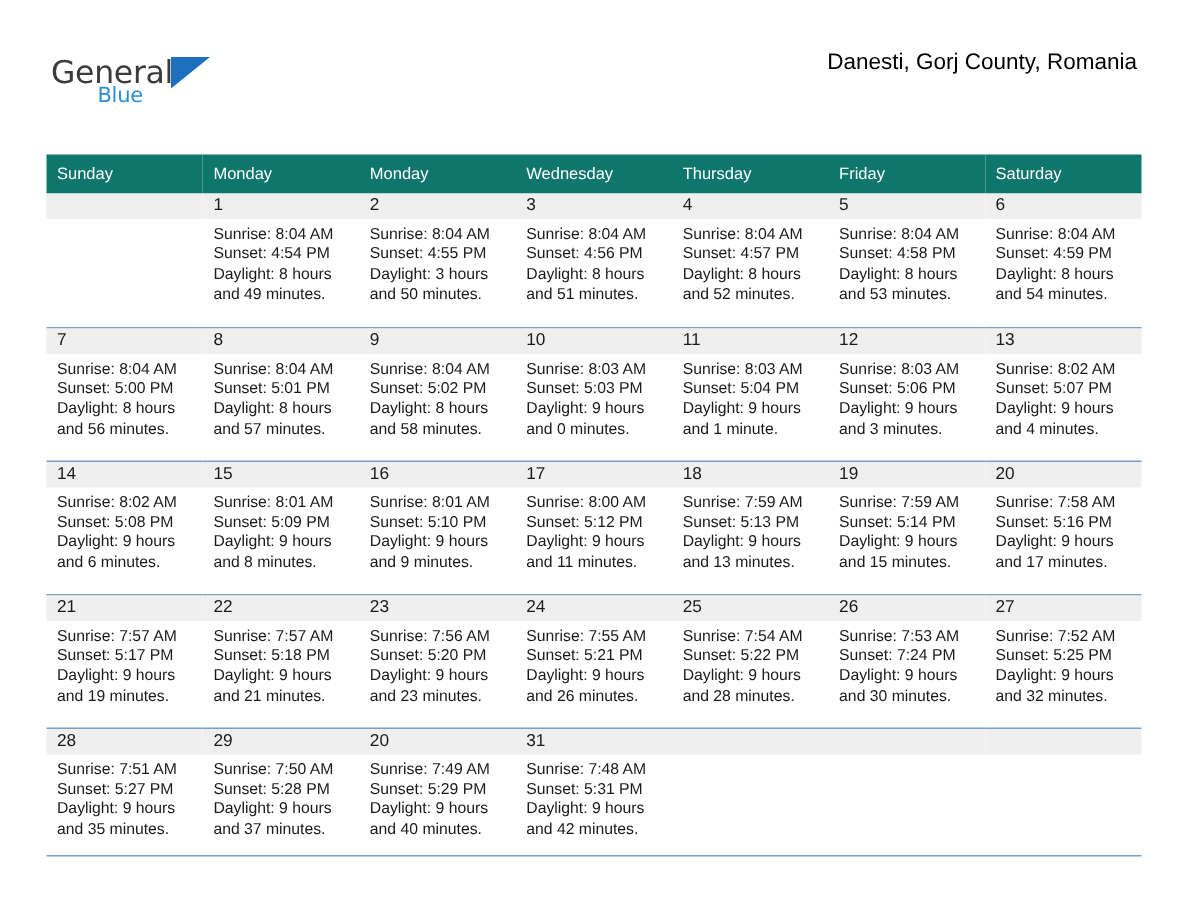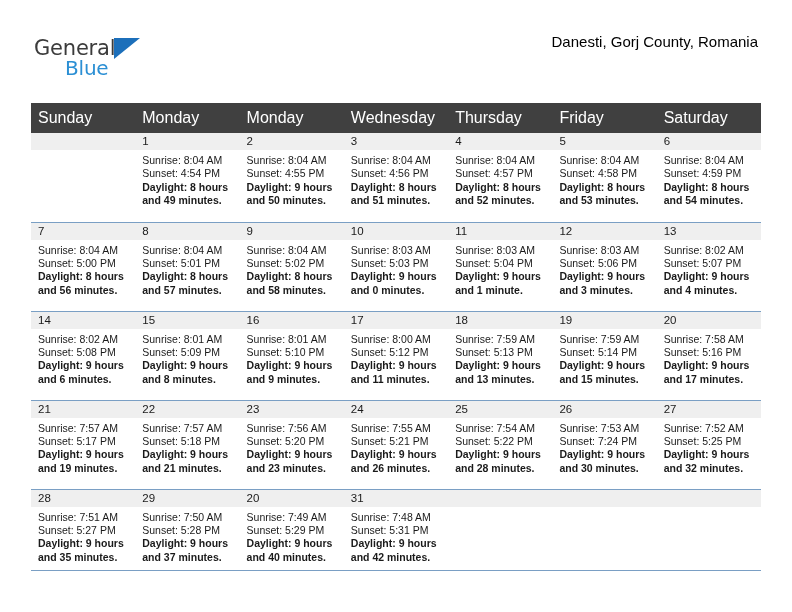--- a/index.html
+++ b/index.html
@@ -56,21 +56,21 @@
     height: 0;
     border-left: 26px solid #1c6fba;
     border-bottom: 21px solid transparent;
     vertical-align: -4px;
     margin-left: -1px;
   }
   .logo-row2 {
     position: absolute;
     left: 31px;
     top: 20px;
-    font-size: 20px;
+    font-size: 14px;
     letter-spacing: -0.2px;
     color: #2b8fd4;
     font-family: "DejaVu Sans", sans-serif;
   }
 
   .title-block {
     position: absolute;
     right: 34px;
     top: 30px;
     text-align: right;
@@ -93,23 +93,23 @@
   .calendar {
     position: absolute;
     left: 31px;
     top: 103px;
     width: 730px;
     border-collapse: collapse;
     table-layout: fixed;
   }
 
   .calendar th {
-    background: #404040;
+    background: #0f766e;
     color: #ffffff;
-    font-size: 16px;
+    font-size: 11px;
     font-weight: normal;
     text-align: left;
     padding: 6px 0 6px 7px;
     height: 14px;
     border: none;
   }
 
   .week-row td {
     padding: 0;
     vertical-align: top;
@@ -145,21 +145,20 @@
     padding: 4px 5px 0 7px;
     font-size: 10.5px;
     line-height: 13.4px;
     color: #1a1a1a;
   }
   .cell-body div {
     white-space: nowrap;
   }
   .daylight-line {
     white-space: normal !important;
-    font-weight: bold;
   }
 
   .bottom-rule {
     position: absolute;
     left: 31px;
     top: 570px;
     width: 730px;
     height: 1px;
     background: #7a9fc4;
   }
@@ -212,21 +211,21 @@
                 <div class="daylight-line">Daylight: 8 hours and 49 minutes.</div>
               </div>
             </div>
           </td>
           <td>
             <div class="cell">
               <div class="daynum-band">2</div>
               <div class="cell-body">
                 <div>Sunrise: 8:04 AM</div>
                 <div>Sunset: 4:55 PM</div>
-                <div class="daylight-line">Daylight: 9 hours and 50 minutes.</div>
+                <div class="daylight-line">Daylight: 3 hours and 50 minutes.</div>
               </div>
             </div>
           </td>
           <td>
             <div class="cell">
               <div class="daynum-band">3</div>
               <div class="cell-body">
                 <div>Sunrise: 8:04 AM</div>
                 <div>Sunset: 4:56 PM</div>
                 <div class="daylight-line">Daylight: 8 hours and 51 minutes.</div>

